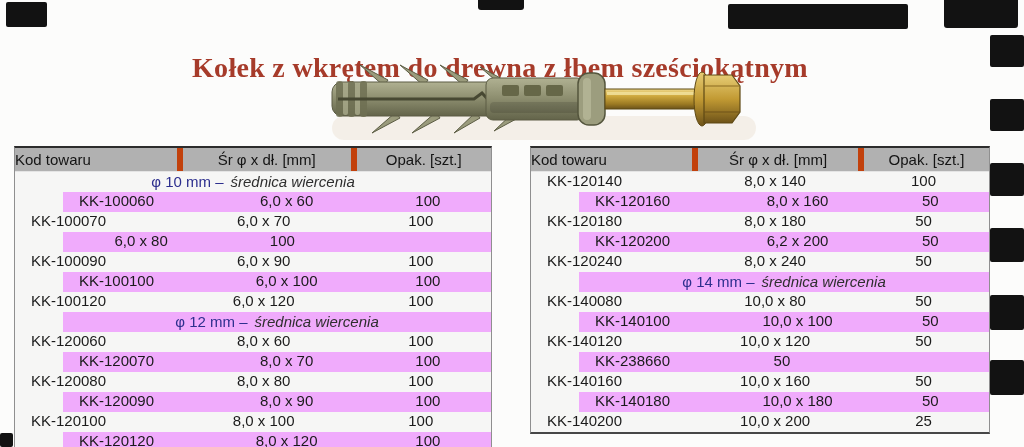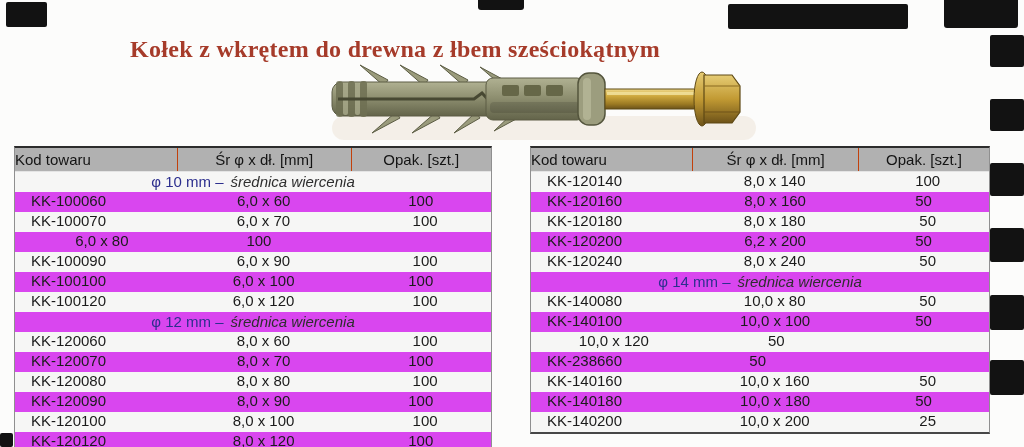--- a/index.html
+++ b/index.html
@@ -3,47 +3,48 @@
 <meta charset="utf-8">
 <style>
   html,body{margin:0;padding:0;}
   body{
     position:relative;width:1024px;height:447px;overflow:hidden;
     background:#fcfcfb;
     font-family:"Liberation Sans","DejaVu Sans",sans-serif;
   }
   
   .title{
-    position:absolute;left:130px;top:36px;width:740px;
+    position:absolute;left:130px;top:52px;width:740px;
+    text-align:center;
     font-family:"Liberation Serif","DejaVu Serif",serif;
-    font-size:24px;font-weight:700;letter-spacing:.3px;color:#a63b2a;
+    font-size:28px;font-weight:700;letter-spacing:.3px;color:#a63b2a;
   }
   
   .photo-shadow{
     position:absolute;left:332px;top:116px;width:424px;height:24px;
     background:#f1ebe2;border-radius:12px;opacity:.75;
   }
   .photo{position:absolute;left:326px;top:60px;width:420px;height:78px;}
   
   .ptable{
     position:absolute;box-sizing:border-box;
     border:1px solid #8f8f8f;border-top:2px solid #2c2c2c;border-bottom:2px solid #474747;
     background:#f6f6f5;
   }
   .ptable.left{left:14px;top:146px;width:478px;}
   .ptable.right{left:530px;top:146px;width:460px;}
   .thead{display:flex;background:#b1b1b1;height:23px;line-height:23px;border-bottom:1px solid #e4e4e4;}
   .th{box-sizing:border-box;font-size:15px;color:#141414;text-align:center;overflow:hidden;white-space:nowrap;}
-  .th+.th{border-left:1px solid #c2410c;}
+  .th+.th{border-left:6px solid #c2410c;}
   .th.h-code{text-align:left;}
   .left  .h-code{width:34%;}  .left  .h-size{width:36.5%;} .left  .h-pack{width:29.5%;}
   .right .h-code{width:35.2%;}.right .h-size{width:36.2%;} .right .h-pack{width:28.6%;}
   .trow{display:flex;height:20px;line-height:18px;font-size:15px;color:#1b1b1b;white-space:nowrap;}
-  .trow.white{background:#f6f6f5;gap:14px;}
-  .trow.gray{background:#d946ef;}
+  .trow.white{background:#f6f6f5;}
+  .trow.gray{background:#f0abfc;margin-left:48px;}
   .c{box-sizing:border-box;overflow:hidden;}
   .c.code{text-align:left;padding-left:16px;}
   .c.size,.c.pack{text-align:center;}
   .left  .c.code{width:34%;}  .left  .c.size{width:36.5%;} .left  .c.pack{width:29.5%;}
   .right .c.code{width:35.2%;}.right .c.size{width:36.2%;} .right .c.pack{width:28.6%;}
   .trow.section{justify-content:center;align-items:center;gap:7px;}
   .trow.section .phi{color:#2d2f8e;font-size:15px;}
   .trow.section .note{color:#2e2e2e;font-style:italic;font-size:15px;}
   
   .mark{position:absolute;background:#121212;border-radius:2px;}
@@ -260,20 +261,21 @@
         <span class="c code">KK-140080</span>
         <span class="c size">10,0 x 80</span>
         <span class="c pack">50</span>
       </div>
       <div class="trow gray">
         <span class="c code">KK-140100</span>
         <span class="c size">10,0 x 100</span>
         <span class="c pack">50</span>
       </div>
       <div class="trow white">
+        <span class="c code">KK-140120</span>
         <span class="c size">10,0 x 120</span>
         <span class="c pack">50</span>
       </div>
       <div class="trow gray">
         <span class="c code">KK-238660</span>
         <span class="c pack">50</span>
       </div>
       <div class="trow white">
         <span class="c code">KK-140160</span>
         <span class="c size">10,0 x 160</span>

